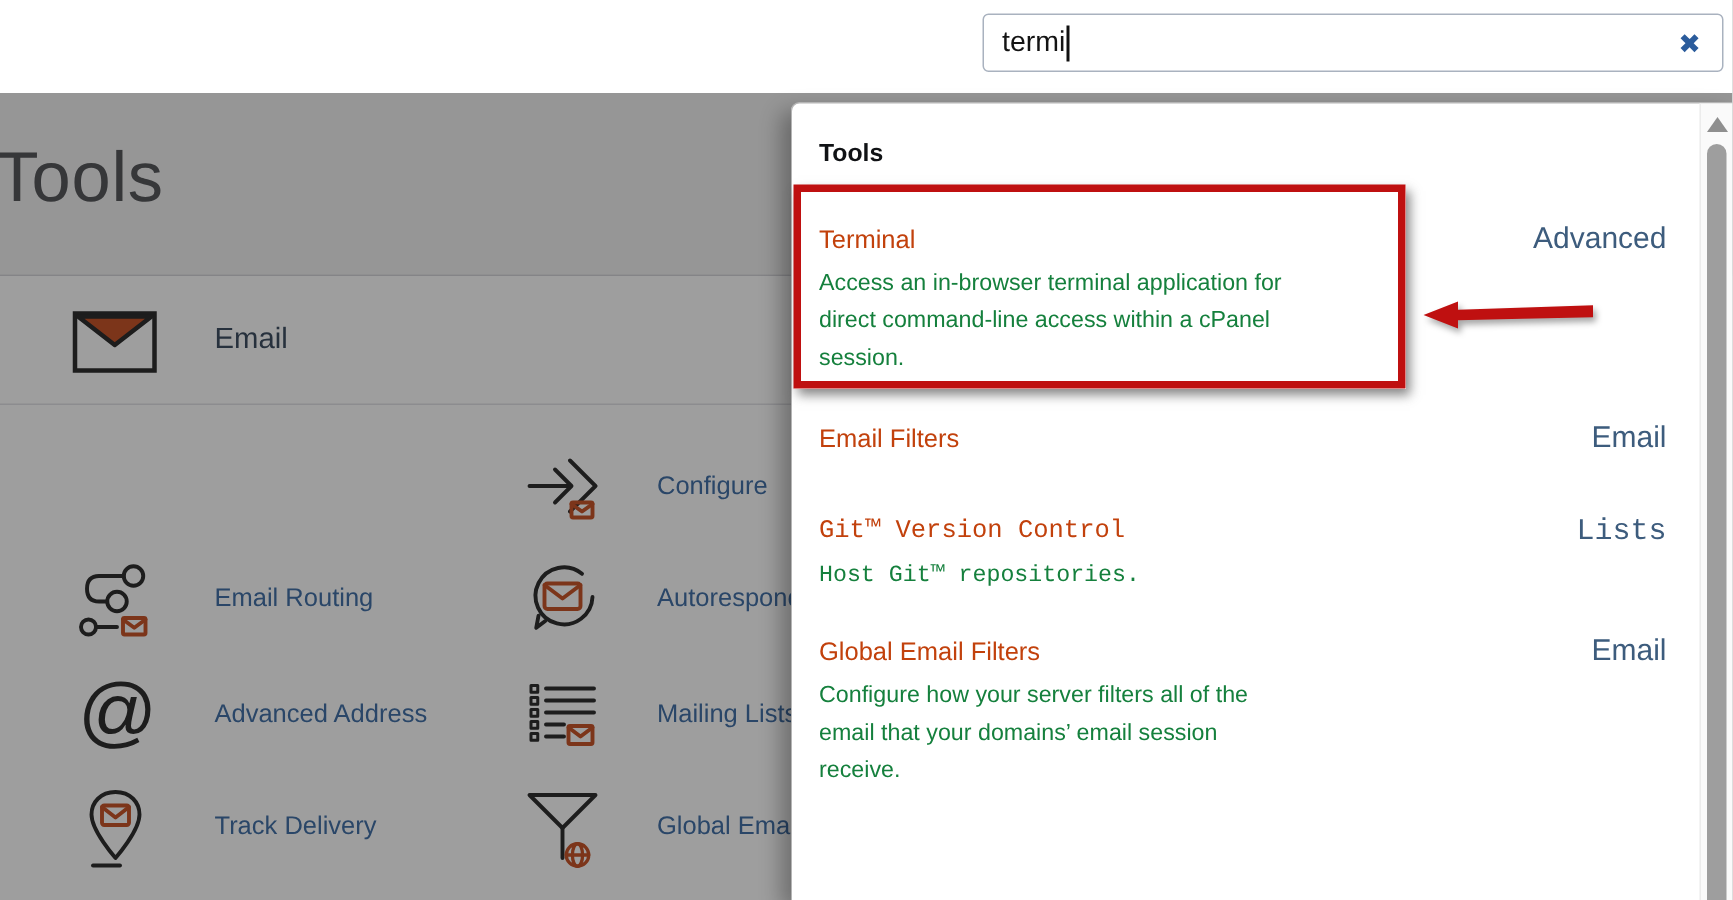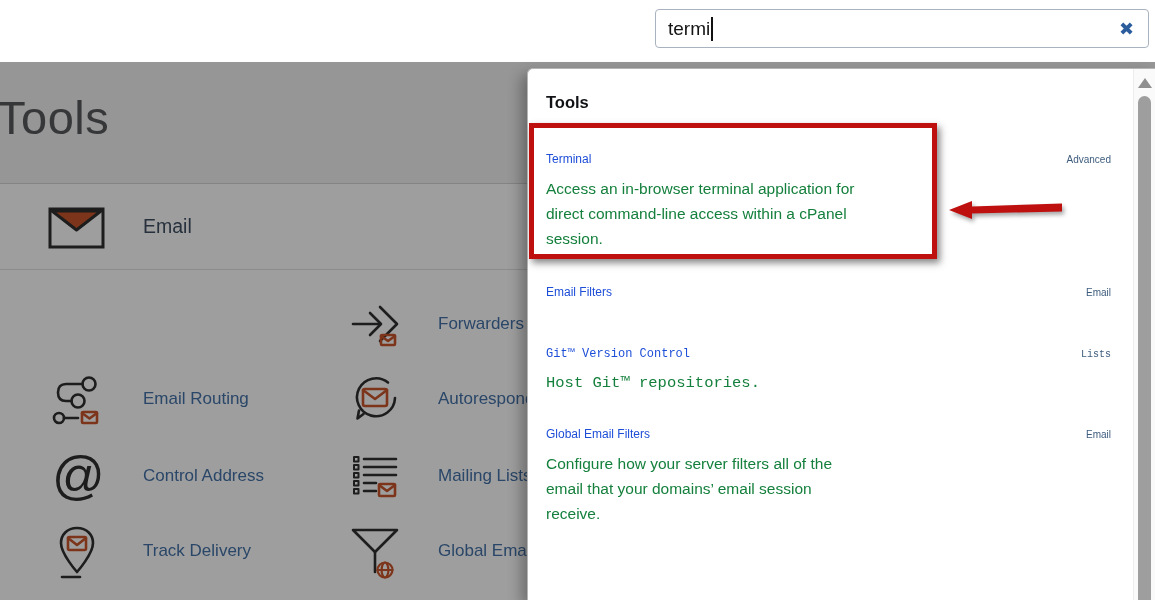--- a/index.html
+++ b/index.html
@@ -39,23 +39,23 @@
   
   .overlay { position:absolute; top:62px; left:0; width:100%; height:538px; background:rgba(0,0,0,0.38); z-index:5; }
 
   
   .dropdown { position:absolute; left:527px; top:68px; width:628px; height:532px; background:#fff;
               border:1px solid #b5b5b5; border-right:none; border-bottom:none; border-top-left-radius:6px;
               box-shadow:-6px 6px 14px rgba(0,0,0,0.30); z-index:10; }
   .results { position:absolute; top:0; left:0; right:22px; bottom:0; padding:22px 22px 0 18px; overflow:hidden; }
   .group-title { font-size:16.5px; font-weight:bold; color:#101215; line-height:22px; }
   .result { display:flex; align-items:flex-start; cursor:pointer; }
-  .result .r-title { font-size:12px; color:#1d4ed8; line-height:23px; margin-bottom:5px; }
+  .result .r-title { font-size:17px; color:#c2410c; line-height:23px; margin-bottom:5px; }
   .result .r-desc { font-size:15.5px; color:#15803d; line-height:25px; white-space:pre-line; }
-  .result .r-cat { margin-left:auto; font-size:10px; color:var(--category-blue,#3d5c7d); line-height:23px; white-space:nowrap; padding-left:12px; }
+  .result .r-cat { margin-left:auto; font-size:20px; color:var(--category-blue,#3d5c7d); line-height:23px; white-space:nowrap; padding-left:12px; }
   .mt0 { margin-top:35px; } .mt1 { margin-top:30px; } .mt2 { margin-top:34px;font-family:Liberation Mono, monospace; } .mt3 { margin-top:27px; }
 
   
   .sb { position:absolute; top:0; right:0; bottom:0; width:22px; background:#fafafa; border-left:1px solid #ececec; }
   .sb-up { position:absolute; top:9px; left:50%; transform:translateX(-50%); width:0; height:0;
            border-left:7px solid transparent; border-right:7px solid transparent; border-bottom:10px solid #8f8f8f; cursor:pointer; }
   .sb-thumb { position:absolute; top:27px; bottom:-8px; left:4px; width:13px; background:#9e9e9e; border-radius:7px; cursor:pointer; }
 
   
   .hl-box { position:absolute; left:529px; top:123px; width:408px; height:136px;
@@ -100,21 +100,21 @@
             </g>
         </svg>
       </span>
       <span class="f-label">Email Routing</span>
     </div>
 
     <div class="feature col1 row2">
       <span class="f-icon">
         <span class="at-glyph">@</span>
       </span>
-      <span class="f-label">Control Address</span>
+      <span class="f-label">Advanced Address</span>
     </div>
 
     <div class="feature col1 row3">
       <span class="f-icon">
         <svg class="lineicon" width="50" height="54" viewBox="0 0 50 54">
           <path d="M25 3 c-10 0 -16 7 -16 15 0 11 16 29 16 29 s16 -18 16 -29 c0 -8 -6 -15 -16 -15 z"></path>
           <g class="orange">
               <rect x="16" y="12" width="18" height="13" rx="1.5"></rect>
               <path d="M16 13 l9 7 9 -7"></path>
             </g>
@@ -129,21 +129,21 @@
         <svg class="lineicon" width="50" height="54" viewBox="0 0 50 54">
           <path d="M3 26 h26"></path>
           <path d="M20 15 l11 11 -11 11"></path>
           <path d="M30 9 l17 17 -17 17"></path>
           <g class="orange">
               <rect x="31" y="37" width="14" height="10" rx="1"></rect>
               <path d="M31 38 l7 5 7 -5"></path>
             </g>
         </svg>
       </span>
-      <span class="f-label">Forwarders</span>
+      <span class="f-label">Configure</span>
     </div>
 
     <div class="feature col2 row1">
       <span class="f-icon">
         <svg class="lineicon" width="50" height="54" viewBox="0 0 50 54">
           <path d="M38 9.5 A19 19 0 1 0 45 25"></path>
           <path d="M13.5 41 l-6 4.5 1.5 -8"></path>
           <g class="orange">
               <rect x="13" y="16" width="24" height="17" rx="2"></rect>
               <path d="M13 17 l12 9 12 -9"></path>

